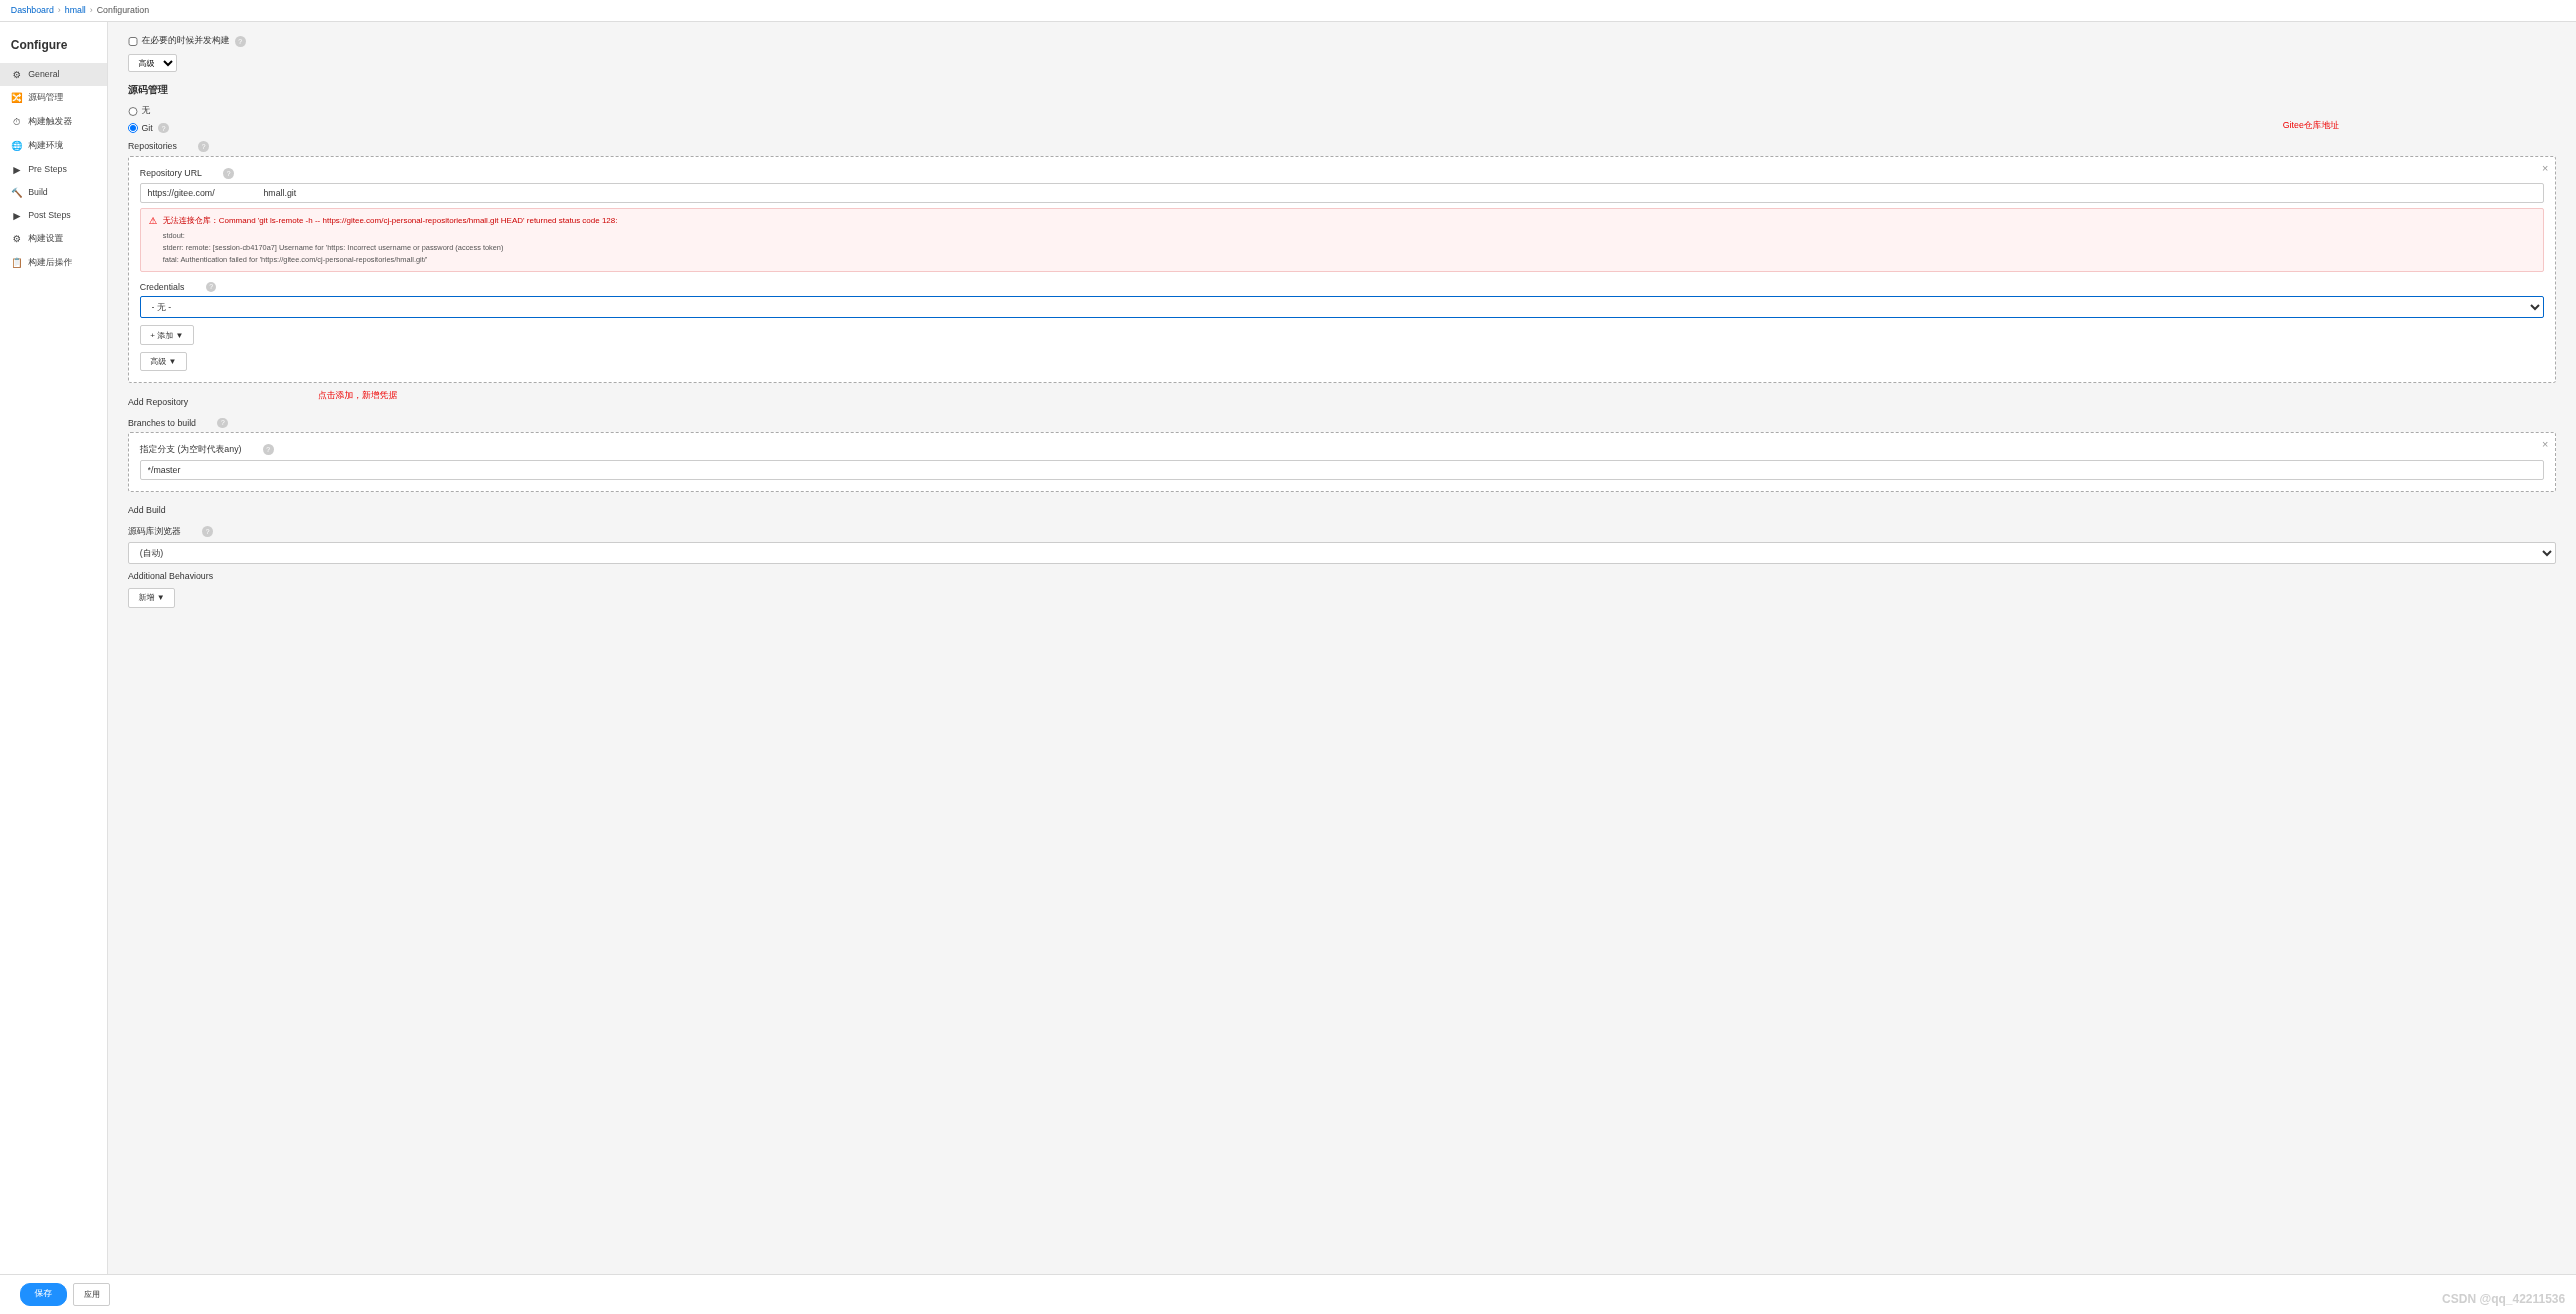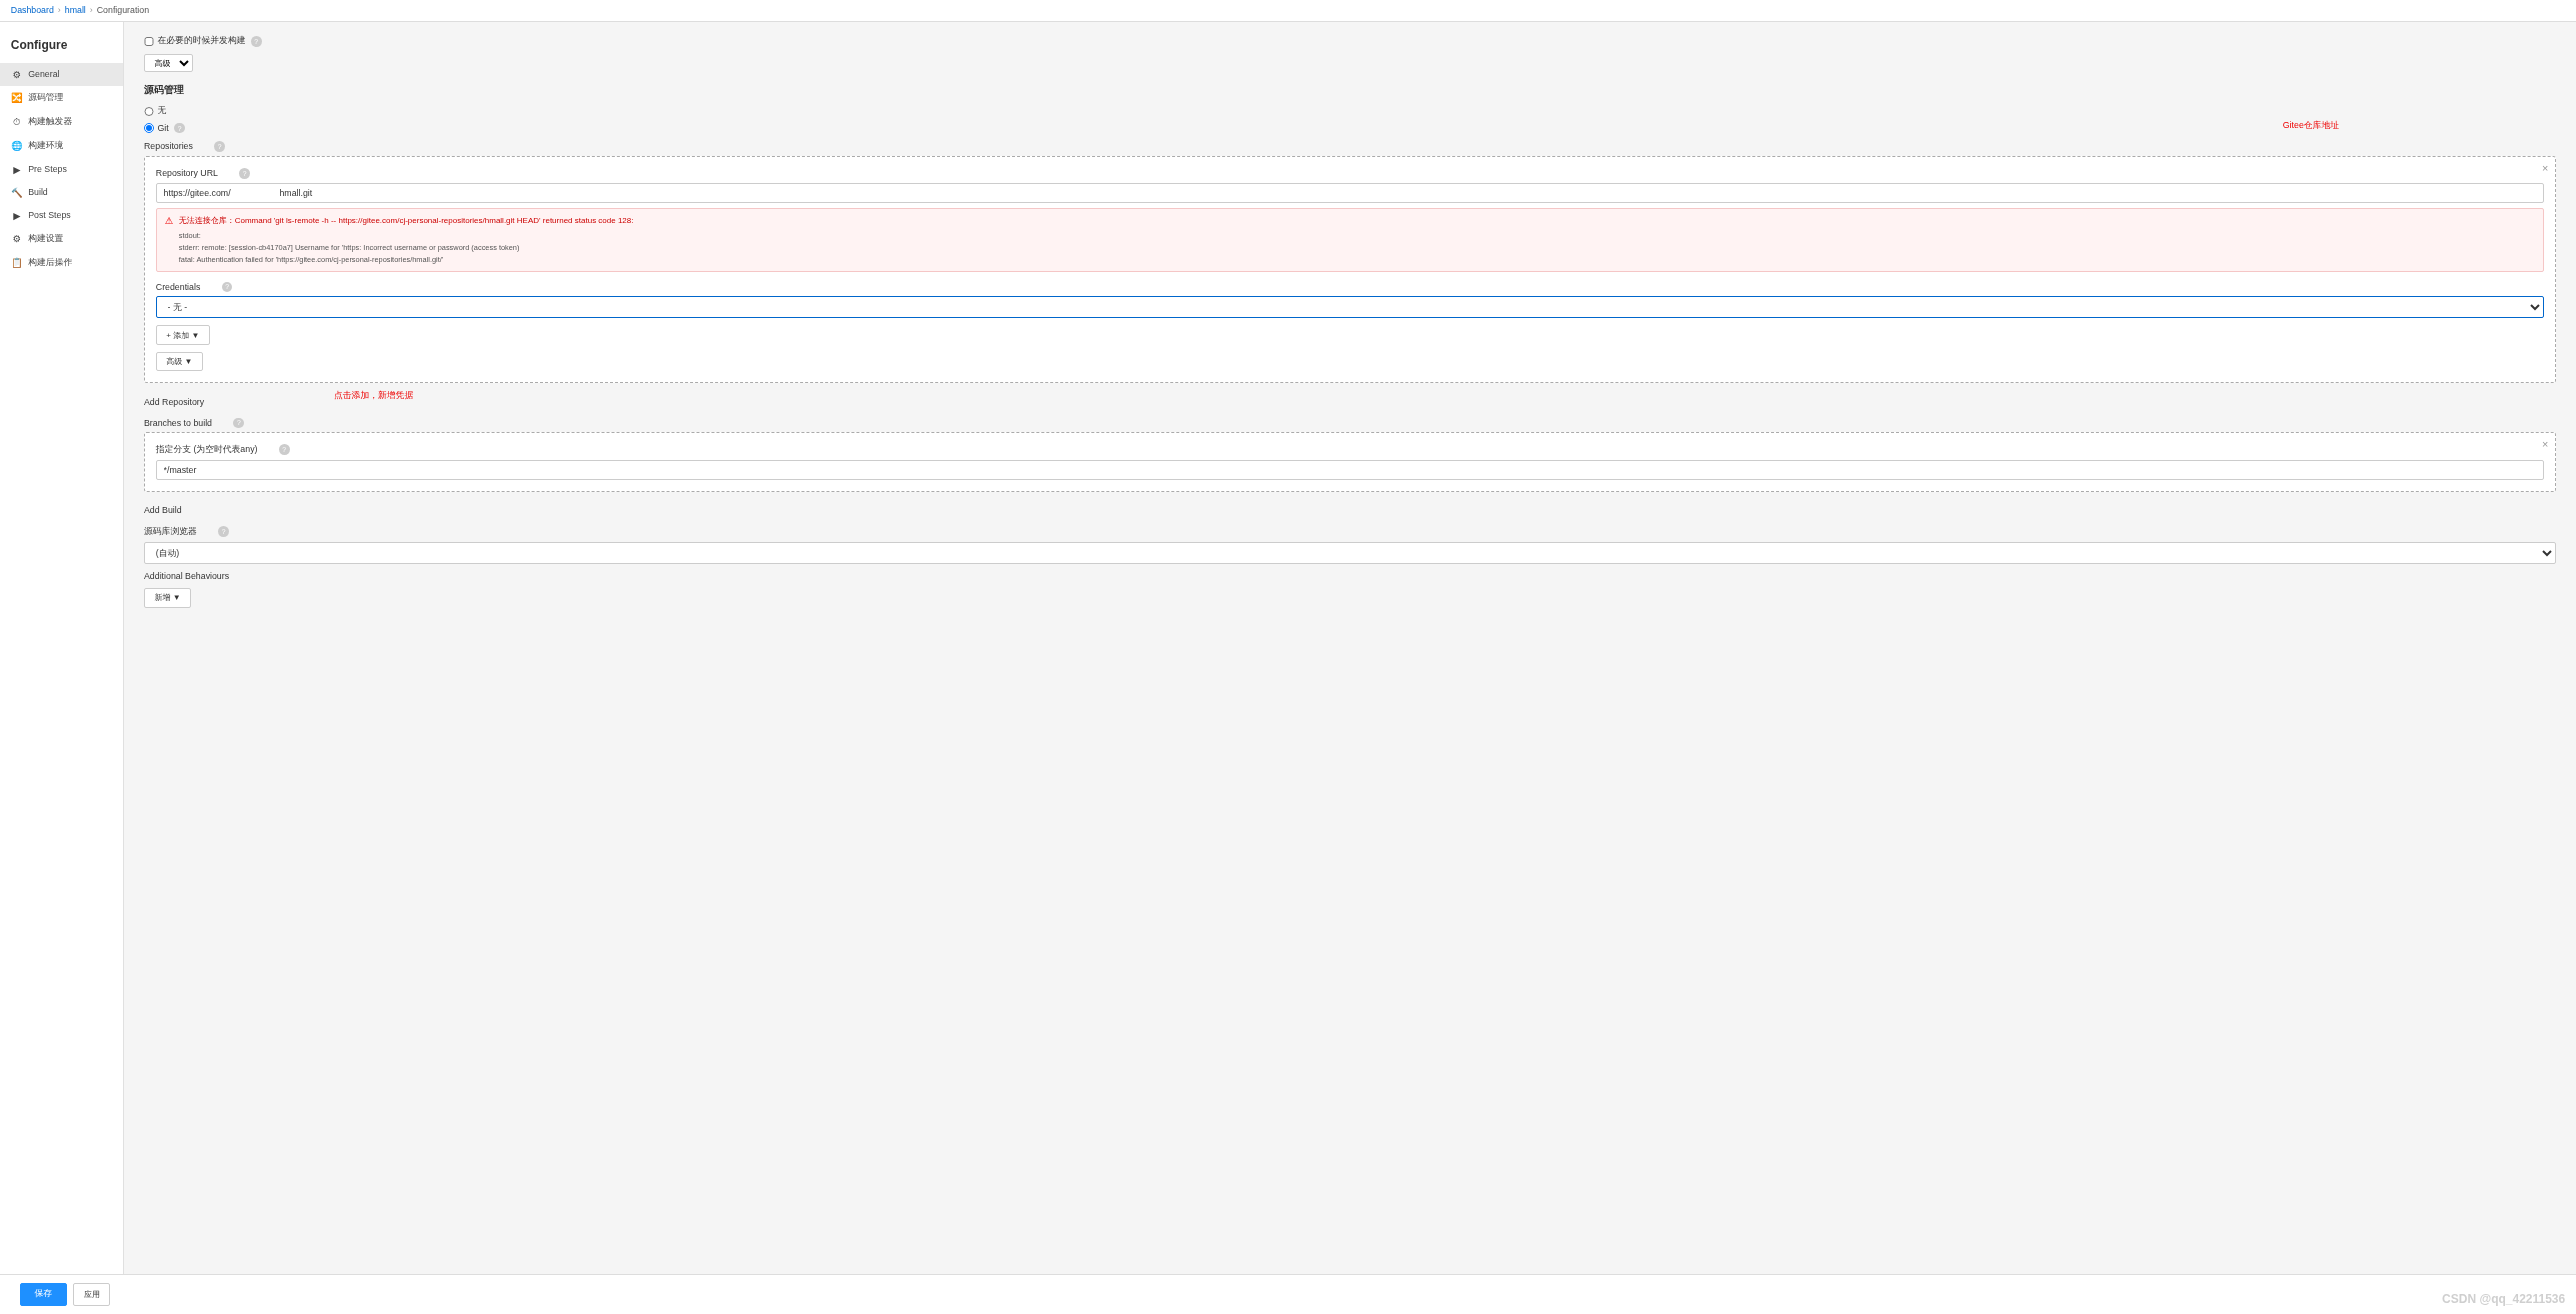--- a/index.html
+++ b/index.html
@@ -7,21 +7,21 @@
 
     
     .topbar { background: #fff; border-bottom: 0.7px solid #ddd; padding: 5.4px 10.8px; display: flex; align-items: flex-end; gap: 4px; font-size: 8.8px; color: #555; flex-shrink: 0; }
     .topbar a { color: #0066cc; text-decoration: none; }
     .topbar .sep { color: #999; }
 
     
     .main-layout { display: flex; flex: 1; overflow: hidden; }
 
     
-    .sidebar { width: 124px; background: #fff; border-right: 0.7px solid #e0e0e0; padding: 10.8px 0; flex-shrink: 0; overflow-y: auto; }
+    .sidebar { width: 108px; background: #fff; border-right: 0.7px solid #e0e0e0; padding: 10.8px 0; flex-shrink: 0; overflow-y: auto; }
     .sidebar-title { font-size: 12px; font-weight: bold; padding: 5.4px 10.8px 10.8px; color: #333; }
     .sidebar-item { display: flex; align-items: center; gap: 5.4px; padding: 6px 10.8px; cursor: pointer; color: #444; font-size: 8.8px; transition: background 0.15s; }
     .sidebar-item.active { background: #e8e8e8; font-weight: 500; }
     .sidebar-icon { font-size: 9.5px; width: 12px; text-align: center; }
 
     
     .content { flex: 1; overflow-y: auto; padding: 13.5px 20px; background: #f5f5f5; }
 
     
     .section-title { font-size: 10px; font-weight: 600; color: #333; margin-bottom: 8px; margin-top: 5.4px; }
@@ -53,21 +53,21 @@
     .error-box { background: #fff3f3; border: 0.7px solid #f5c6c6; border-radius: 2px; padding: 5.4px 8px; margin-top: 5.4px; font-size: 8px; color: #c00; display: flex; gap: 5.4px; align-items: flex-start; }
     .error-icon { color: #e00; font-size: 9.5px; flex-shrink: 0; margin-top: 0.7px; }
     .error-text { line-height: 1.6; }
 
     
     .field-select { width: 100%; padding: 4px 6.8px; border: 1.4px solid #0066cc; border-radius: 2px; font-size: 8.8px; color: #333; background: #fff; }
 
     
     .btn-group { display: flex; gap: 5.4px; margin-top: 6.8px; flex-wrap: wrap; }
     .btn { padding: 3.4px 9.5px; border: 0.7px solid #ccc; border-radius: 2px; font-size: 8px; cursor: pointer; background: #fff; color: #333; }
-    .btn-save { background: #1e90ff; color: #fff; border-color: #1e90ff; padding: 4.7px 13.5px; font-size: 8.8px; }
+    .btn-save { background: #1e90ff; color: #fff; border-color: #1e90ff; padding: 4.7px 13.5px; font-size: 8.8px; border-radius: 10px; }
 
     
     .advanced-row { display: flex; align-items: center; gap: 4px; margin-top: 6.8px; }
 
     
     .close-btn { position: absolute; top: 5.4px; right: 6.8px; background: none; border: none; font-size: 10.8px; cursor: pointer; color: #999; line-height: 1; }
 
     
     .add-link { color: #333; font-size: 8.8px; cursor: pointer; text-decoration: none; display: inline-block; margin-top: 2.7px; }
 

